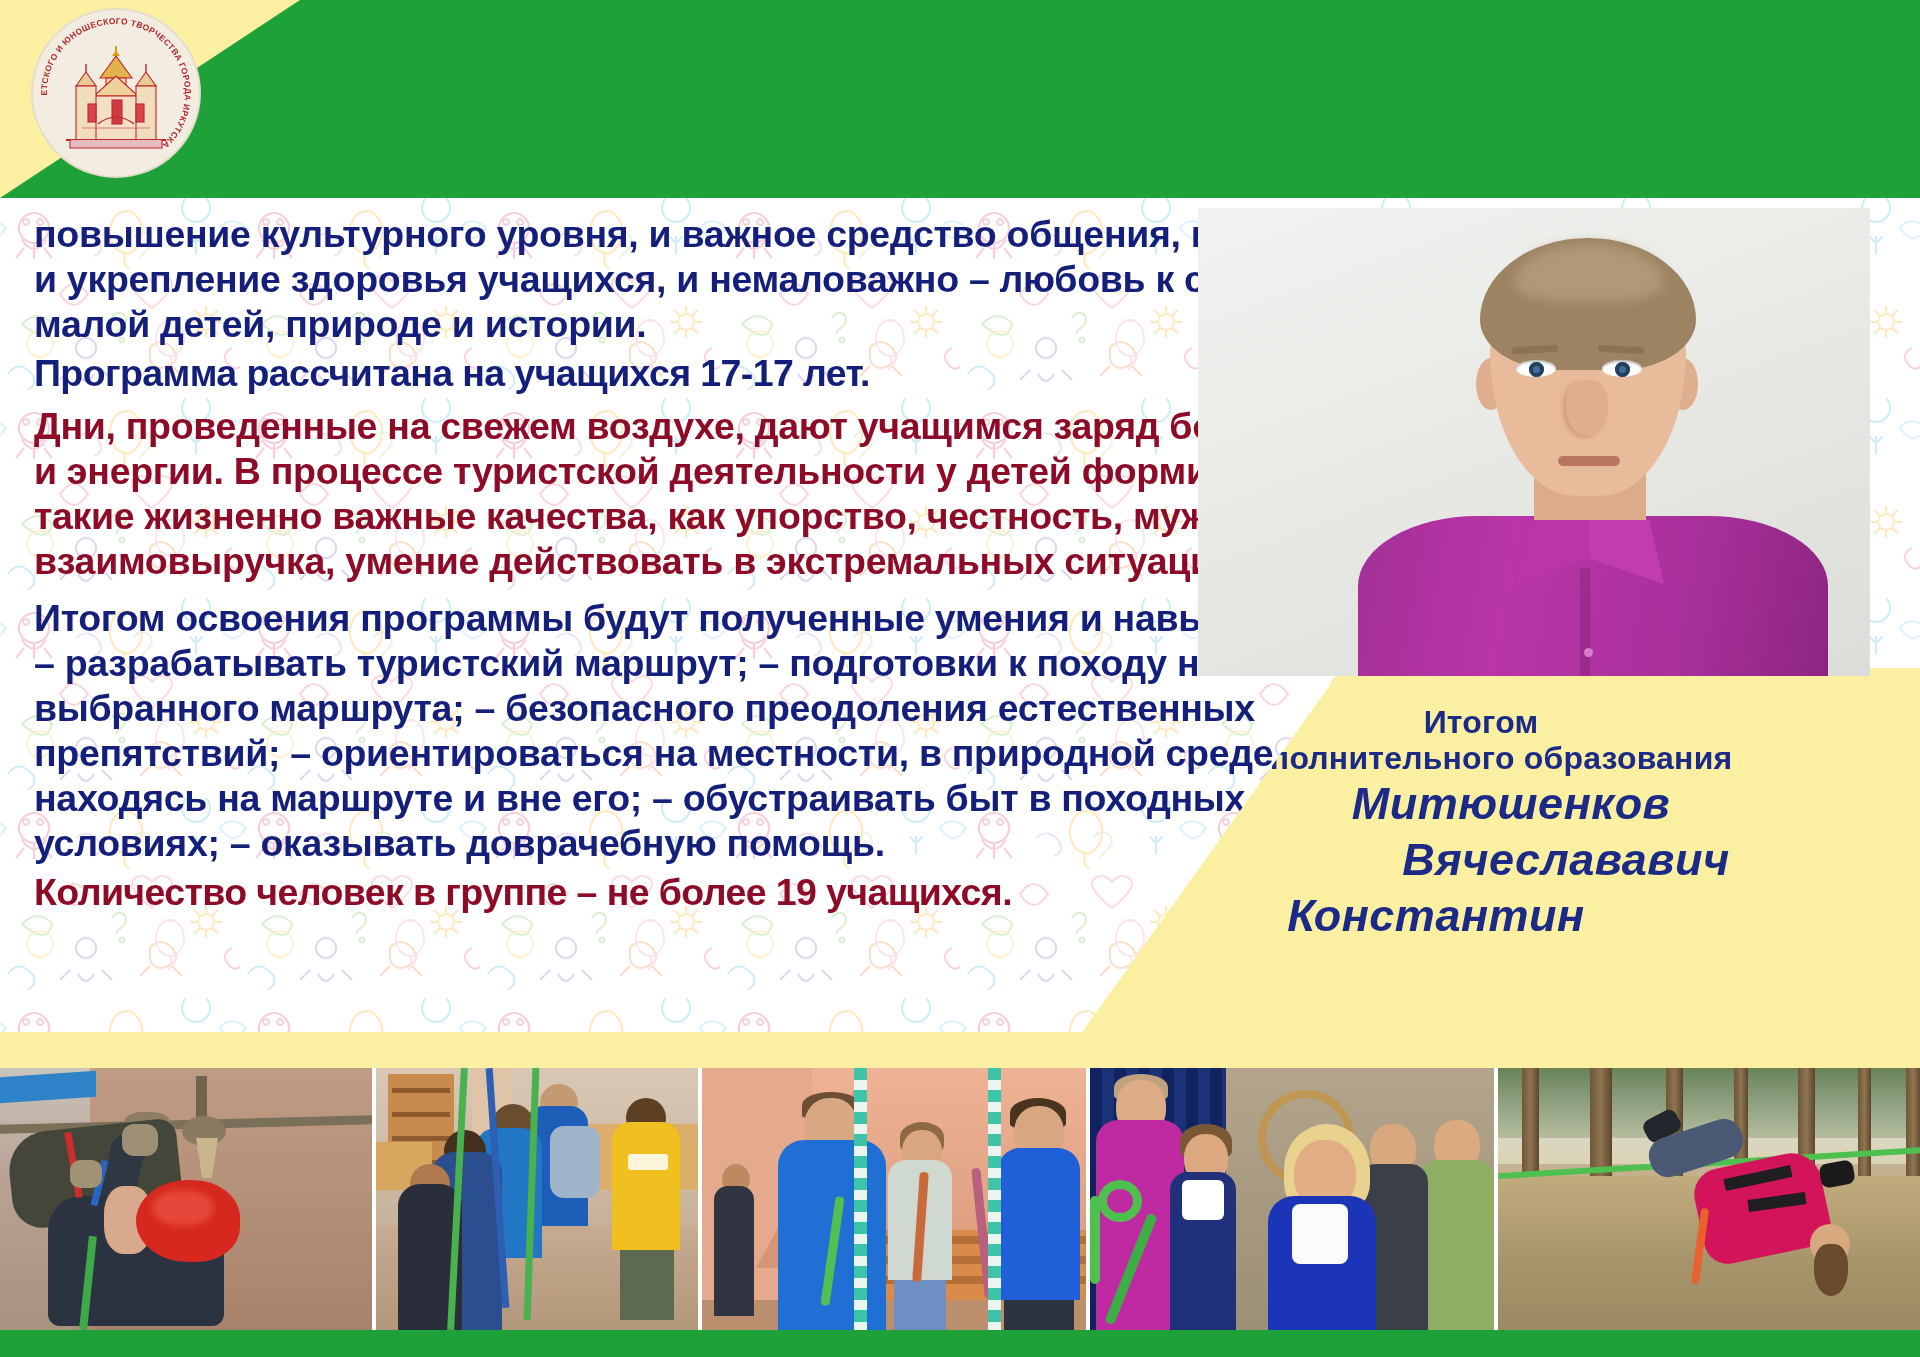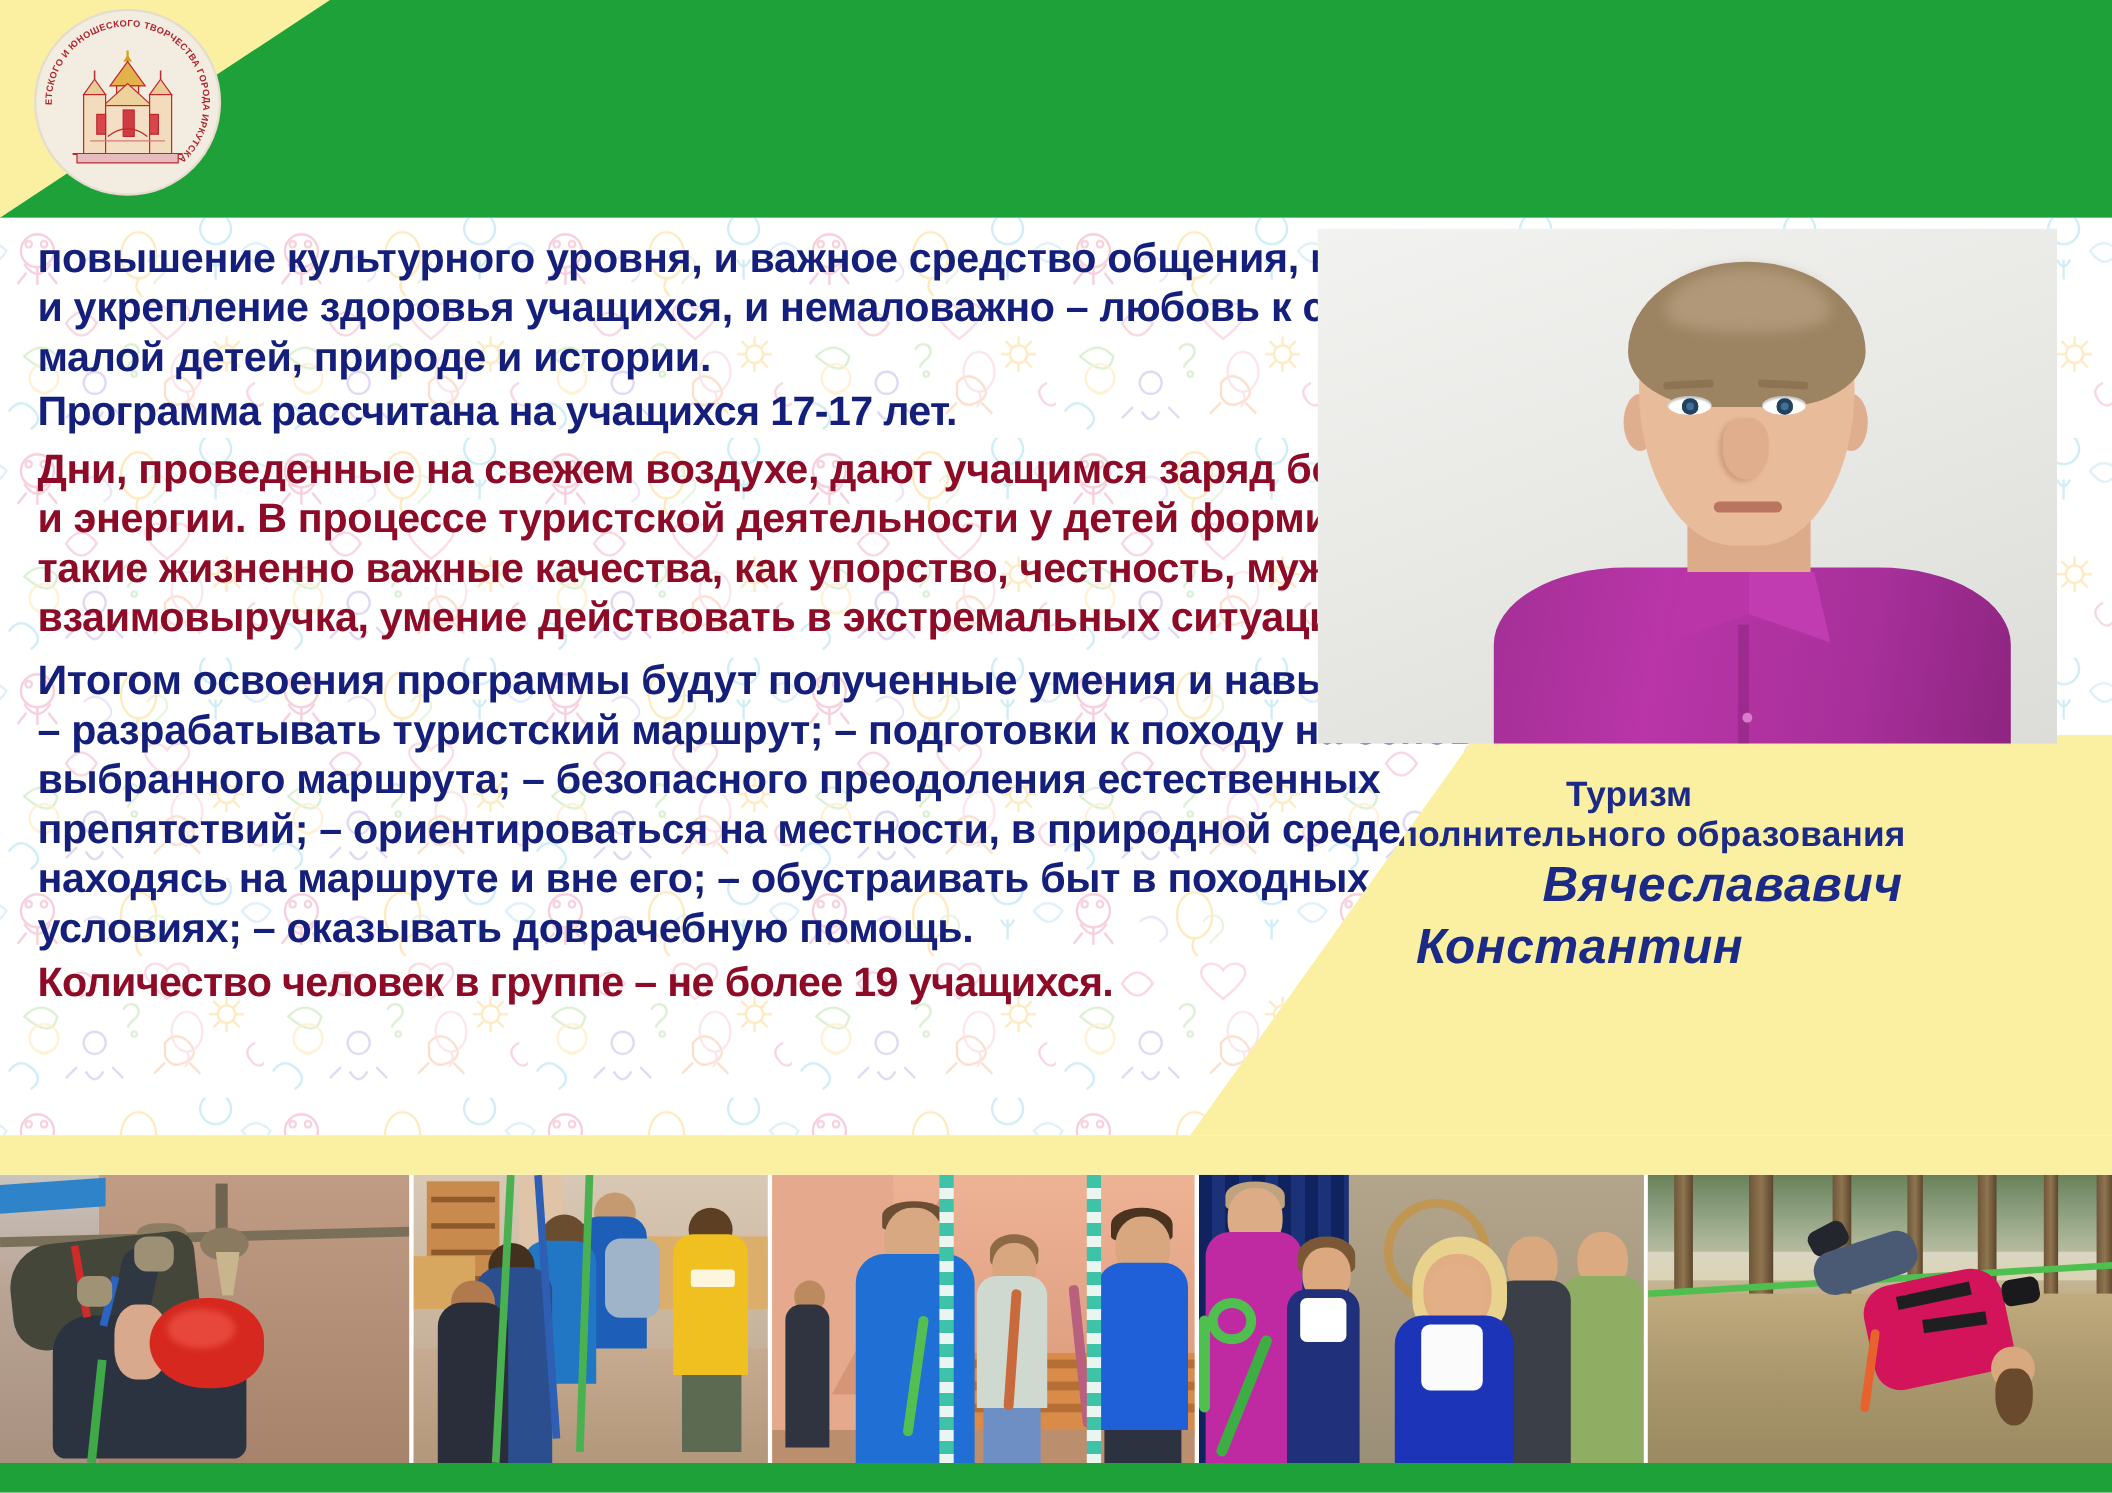--- a/index.html
+++ b/index.html
@@ -577,22 +577,23 @@
     <div class="p-nose"></div>
     <div class="p-mouth"></div>
     <div class="p-collar-l"></div>
     <div class="p-collar-r"></div>
     <div class="p-placket"></div>
     <div class="p-button"></div>
   </div>
 
   <div class="teacher-panel">
     <div class="teacher-inner">
-      <div class="t-role1">Туризм</div>
+      <div class="t-role1">Итогом</div>
       <div class="t-role2">дополнительного образования</div>
+      <div class="t-name t-n1">Митюшенков</div>
       <div class="t-name t-n3">Вячеслававич</div>
       <div class="t-name t-n2">Константин</div>
     </div>
   </div>
 </div>
 
 <div class="yellow-strip"></div>
 
 <div class="photo-strip">
 

